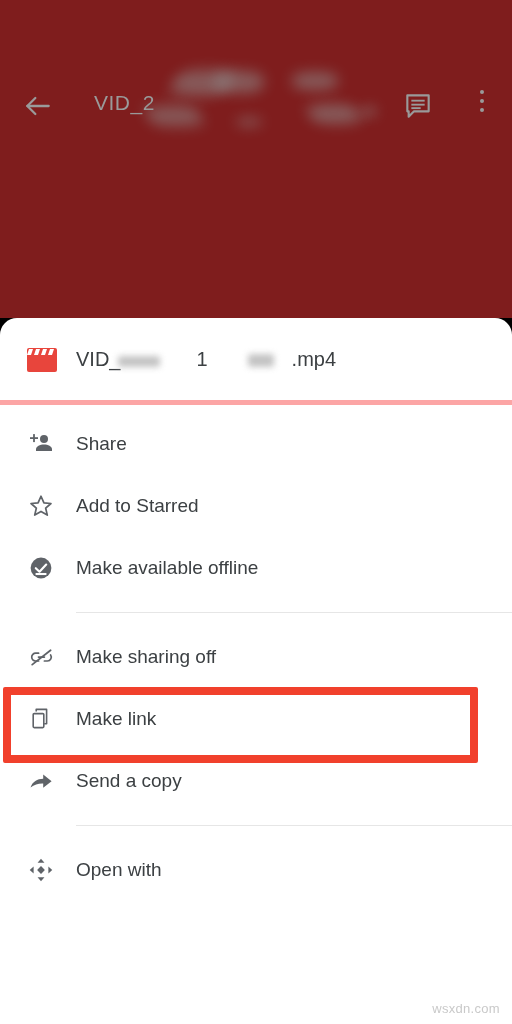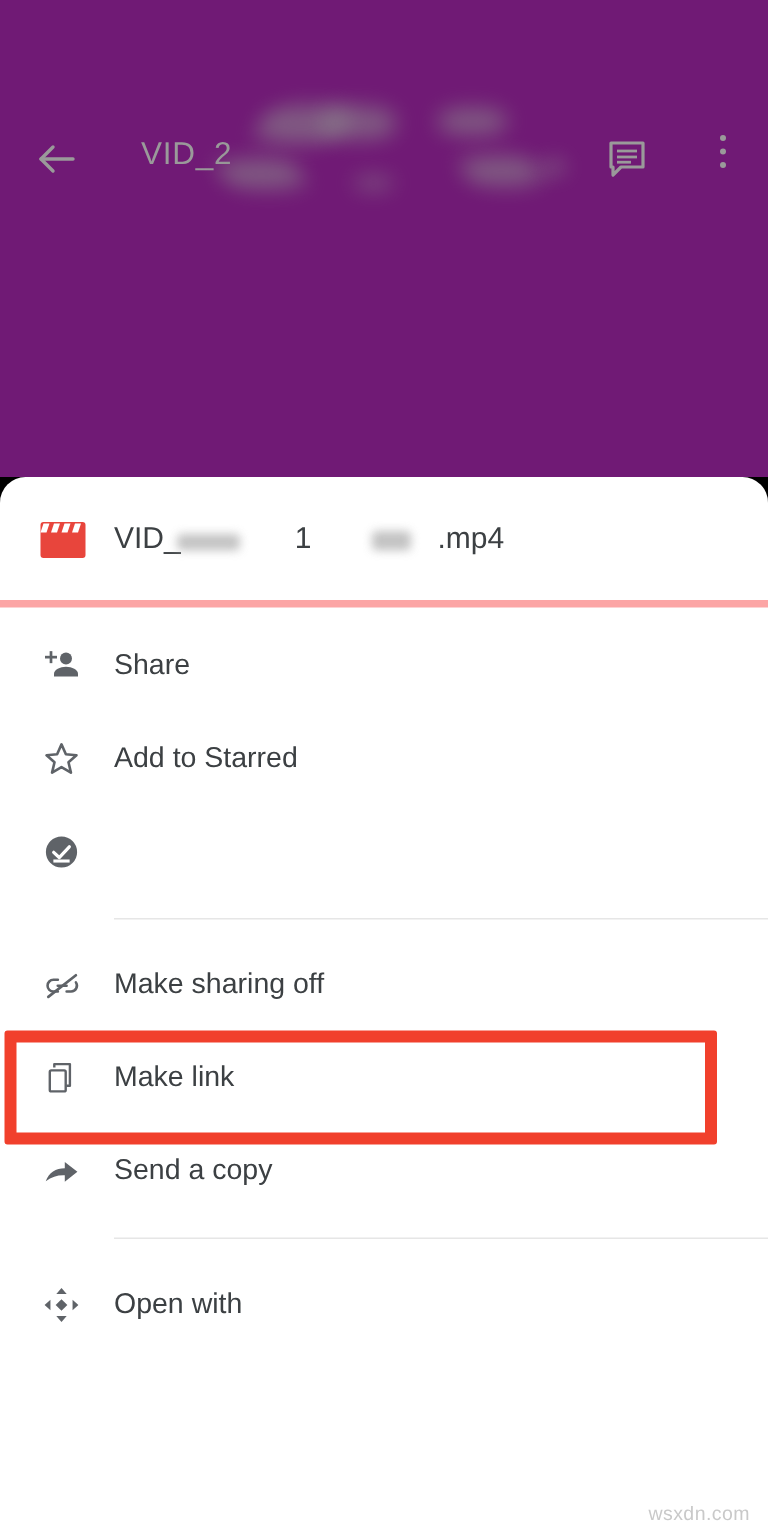--- a/index.html
+++ b/index.html
@@ -6,21 +6,21 @@
   body{
     width:512px;height:1024px;overflow:hidden;
     background:#000;
     font-family:"Liberation Sans", sans-serif;
     position:relative;
   }
 
   
   .viewer{
     position:absolute;left:0;top:0;width:512px;height:318px;
-    background:#701a75;
+    background:#7f1d1d;
   }
   .appbar{
     position:absolute;left:0;top:38px;width:512px;height:60px;
   }
   .back-icon{
     position:absolute;left:22px;top:52px;width:32px;height:32px;
   }
   .back-icon svg{display:block;}
   .appbar-title{
     position:absolute;left:94px;top:53px;
@@ -188,20 +188,21 @@
     </div>
 
     <div class="item">
       <span class="ico">
         <svg width="26" height="26" viewBox="0 0 24 24">
           <circle cx="12" cy="12" r="9.6" fill="#5f6368"></circle>
           <polyline points="7.2,12.2 10.6,15.4 16.8,8.8" fill="none" stroke="#ffffff" stroke-width="2" stroke-linecap="round" stroke-linejoin="round"></polyline>
           <rect x="7" y="16.6" width="10" height="1.9" fill="#ffffff"></rect>
         </svg>
       </span>
+      <span class="label">Make available offline</span>
     </div>
 
     <div class="divider"></div>
 
     <div class="item">
       <span class="ico">
         <svg width="27" height="24" viewBox="0 0 27 24" fill="none" stroke="#5f6368" stroke-width="1.7" stroke-linecap="round">
           <path d="M10.6 8.2H7.6a3.9 3.9 0 0 0 0 7.8h3"></path>
           <path d="M16.4 16h3a3.9 3.9 0 0 0 3.2-6.1"></path>
           <line x1="10.5" y1="12.1" x2="16.4" y2="12.1"></line>

